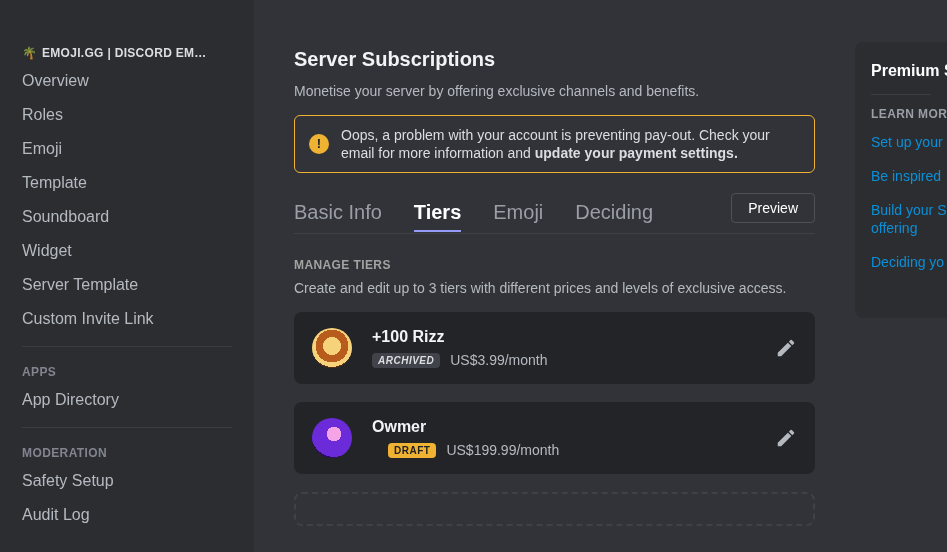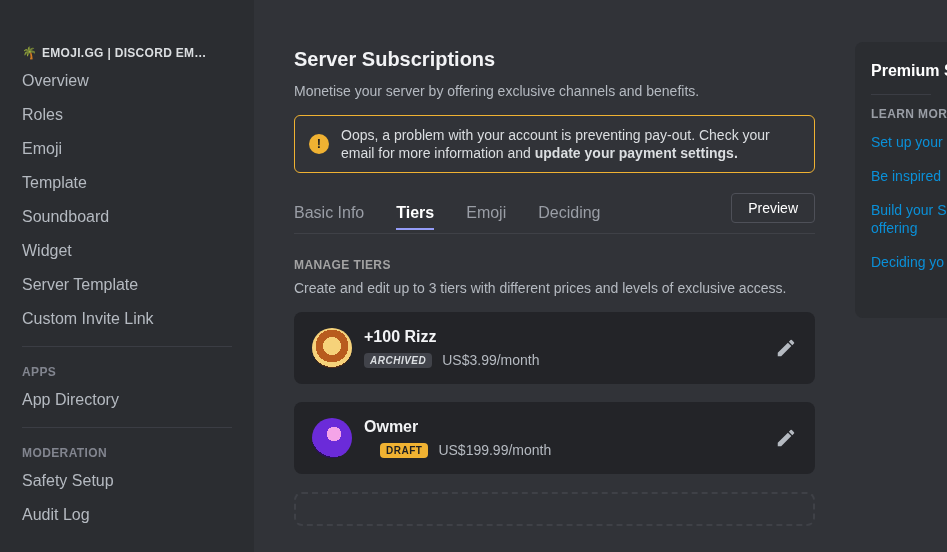--- a/index.html
+++ b/index.html
@@ -84,21 +84,21 @@
   .alert-icon {
     width: 20px; height: 20px; flex-shrink:0;
     background: #f0b232; border-radius: 50%;
     display:flex; align-items:center; justify-content:center;
     color:#1e1f22; font-weight:900; font-size:13px;
   }
   .alert b { font-weight:600; }
   .tabs-row { display:flex; align-items:center; border-bottom:1px solid #3f4147; padding-bottom:0; margin-bottom:24px; position:relative;}
   .tabs { display:flex; gap:32px; }
   .tab {
-    font-size:16px; color:#9a9ea6; padding: 6px 0 6px 0; cursor:pointer;
+    font-size:20px; color:#9a9ea6; padding: 6px 0 6px 0; cursor:pointer;
   }
   .tab.active { color:#fff; font-weight:600; border-bottom:2px solid #949cf7; margin-bottom:-1px;}
   .preview-btn {
     margin-left:auto;
     border:1px solid #4e5058;
     background:transparent;
     color:#fff;
     font-size:14px;
     font-weight:500;
     padding:6px 16px;
@@ -108,21 +108,21 @@
   }
   .section-title {
     font-size:12px; font-weight:700; letter-spacing:.4px; color:#a3a3a3; margin-bottom:8px;
   }
   .section-sub { font-size:14px; color:#b5bac1; margin-bottom:16px;}
   .tier-card {
     background:#232428;
     border-radius:8px;
     display:flex; align-items:center;
     padding:16px 18px;
-    gap:12px;
+    gap:20px;
     margin-bottom:18px;
   }
   .tier-img {
     width:40px; height:40px; border-radius:50%;
     flex-shrink:0;
   }
   .tier-img.burger {
     background: radial-gradient(circle at 50% 45%, #f6d27a 0 30%, #b85c1e 30% 55%, #f6d27a 55% 70%, #5a2f16 70% 100%);
   }
   .tier-img.owmer {

